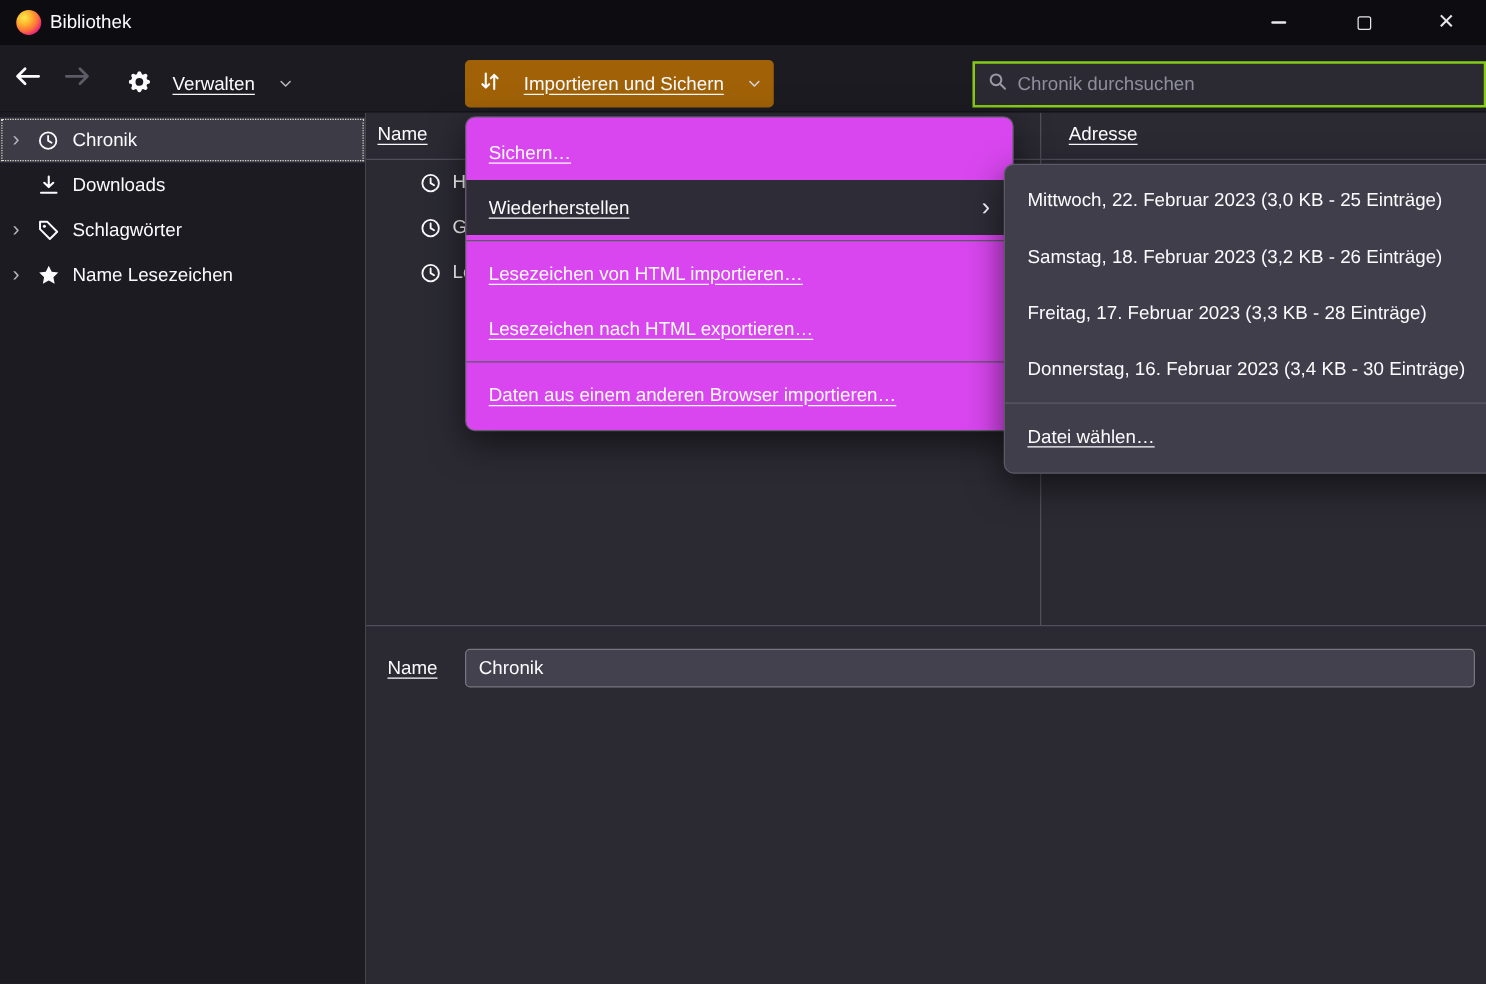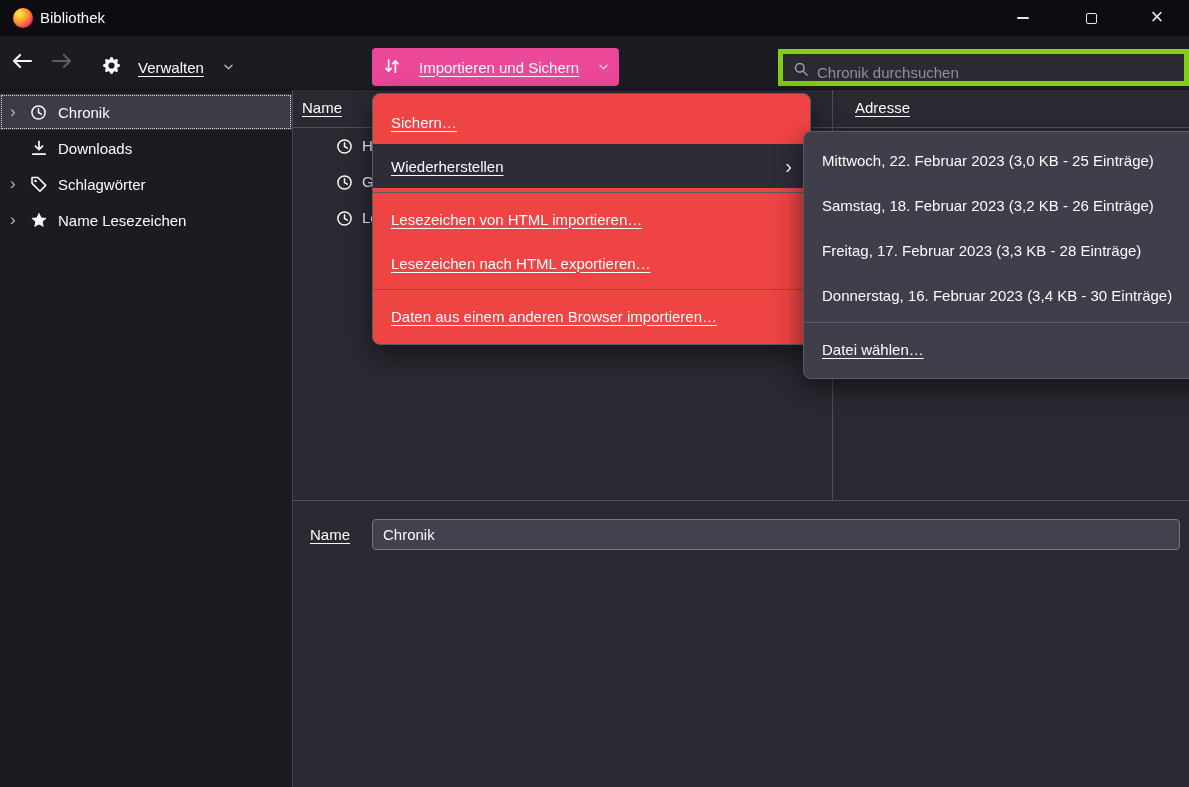--- a/index.html
+++ b/index.html
@@ -25,25 +25,25 @@
   
   .toolbar { position: absolute; left: 0; top: 36px; width: 1189px; height: 54px; background: #1c1b22; z-index: 9;
     border-bottom: 1px solid rgba(0,0,0,.35); }
   .nav-arrow { position: absolute; top: 16px; width: 32px; height: 22px; display: flex; align-items: center; justify-content: center; }
   .nav-back { left: 6px; }
   .nav-fwd { left: 46px; }
   .tb-btn { position: absolute; top: 12px; height: 38px; display: flex; align-items: center; gap: 18px;
     padding: 0 11px; border-radius: 4px; font-size: 15px; white-space: nowrap; }
   .tb-verwalten { left: 92px; }
   .tb-ansichten { left: 234px; }
-  .tb-import { left: 372px; background: #ec4899; }
+  .tb-import { left: 372px; background: #a16207; }
   .caret { margin-left: 2px; display: inline-flex; }
   .search { position: absolute; left: 778px; top: 13px; width: 411px; height: 37px;
-    background: #2b2a33; border: 5px solid #84cc16; border-radius: 0;
-    display: flex; align-items: flex-end; gap: 8px; padding: 0 10px; }
+    background: #2b2a33; border: 2px solid #84cc16; border-radius: 0;
+    display: flex; align-items: center; gap: 8px; padding: 0 10px; }
   .search input { flex: 1; background: transparent; border: none; outline: none;
     color: #fbfbfe; font-size: 15px; font-family: inherit; min-width: 0; }
   .search input::placeholder { color: #8f8f9d; opacity: 1; }
 
   
   .sidebar { position: absolute; left: 0; top: 90px; width: 293px; height: 697px;
     background: #1c1b22; border-right: 1px solid #47464f; padding-top: 4px; }
   .side-item { height: 36px; display: flex; align-items: center; padding-left: 8px; font-size: 15px; }
   .side-item.selected { background: #3c3b46; outline: 1px dotted #d8d8c9; outline-offset: -2px; }
   .expander { width: 22px; color: #b6b5c0; font-size: 17px; padding-left: 2px; }
@@ -60,21 +60,21 @@
   .hrow { position: absolute; left: 0; width: 896px; height: 36px; font-size: 15px; }
   .hrow .row-icon { position: absolute; left: 43px; top: 9px; }
   .hrow .row-label { position: absolute; left: 69px; top: 8px; }
   .hsplit { position: absolute; left: 0; top: 410px; width: 896px; height: 1px; background: #504f5a; }
   .detail-name-label { position: absolute; left: 17px; top: 436px; font-size: 15px; }
   .name-input { position: absolute; left: 79px; top: 429px; width: 808px; height: 31px;
     background: #42414d; border: 1px solid #77767f; border-radius: 4px;
     color: #fbfbfe; font-size: 15px; padding: 0 10px; font-family: inherit; }
 
   
-  .menu { position: absolute; left: 372px; top: 93px; width: 439px; background: #ef4444;
+  .menu { position: absolute; left: 372px; top: 93px; width: 439px; background: #d946ef;
     border: 1px solid #5b5a66; border-radius: 8px; padding: 6px 0;
     box-shadow: 0 10px 28px rgba(0,0,0,.55); z-index: 50; }
   .menu-item { height: 44px; display: flex; align-items: center; padding: 0 18px; font-size: 15px; white-space: nowrap; }
   .menu-item.highlighted { background: #2e2c37; }
   .menu-sep { height: 1px; background: #5b5a66; margin: 4px 0; }
   .mi-arrow { margin-left: auto; font-size: 20px; line-height: 1; color: #fbfbfe; }
 
   .submenu { position: absolute; left: 803px; top: 131px; width: 430px; background: #403e4a;
     border: 1px solid #5b5a66; border-radius: 8px; padding: 6px 0;
     box-shadow: 0 10px 28px rgba(0,0,0,.55); z-index: 60; }

